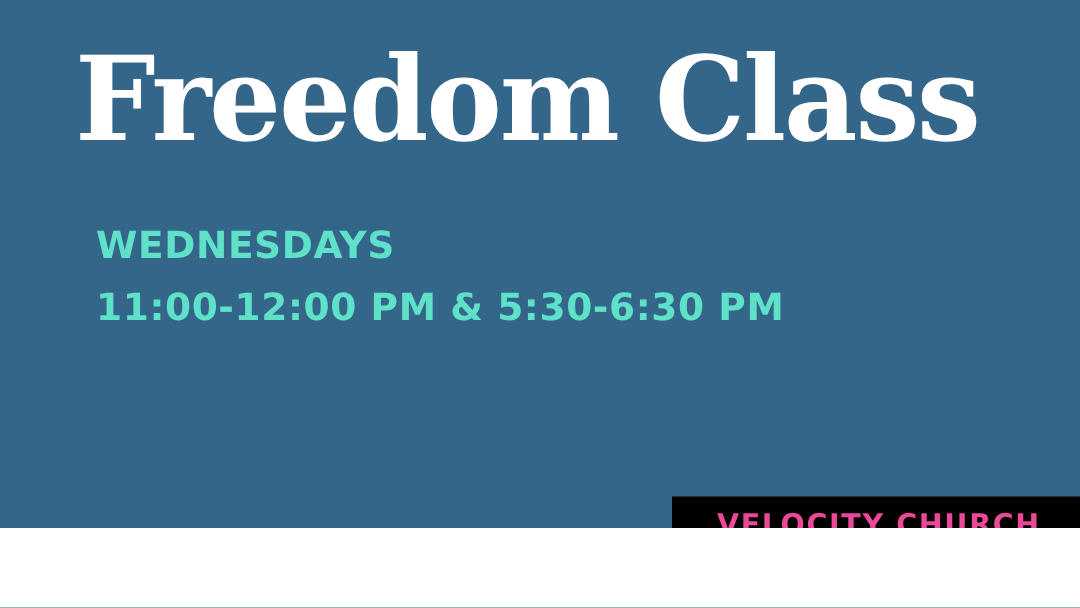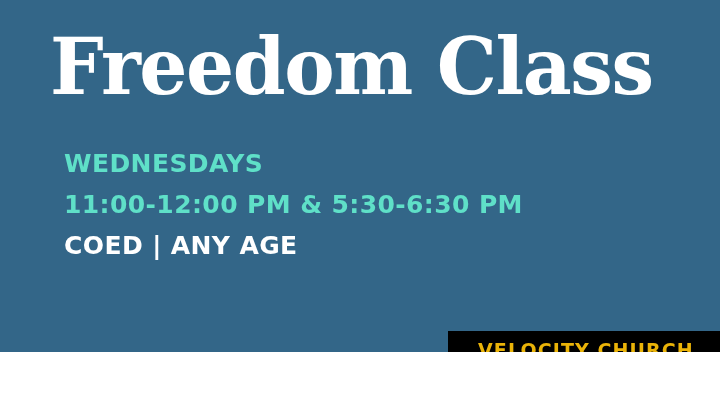--- a/index.html
+++ b/index.html
@@ -68,35 +68,34 @@
     background: #000000;
     display: flex;
     align-items: center;
   }
 
   #badge-label {
     font-family: "DejaVu Sans", "Liberation Sans", sans-serif;
     font-weight: 700;
     font-size: 19px;
     letter-spacing: 1.1px;
-    color: #eab308;
+    color: #ec4899;
     margin-left: 30px;
     white-space: nowrap;
   }
 </style>
 </head>
 <body>
 
 <div id="flyer">
 
   <div id="headline">Freedom Class</div>
 
   <div id="details">
     <div class="detail-line mint">WEDNESDAYS</div>
     <div class="detail-line mint">11:00-12:00 PM &amp; 5:30-6:30 PM</div>
-    <div class="detail-line white">COED | ANY AGE</div>
   </div>
 
   <div id="badge">
     <span id="badge-label">VELOCITY CHURCH</span>
   </div>
 
 </div>
 
 </body></html>

